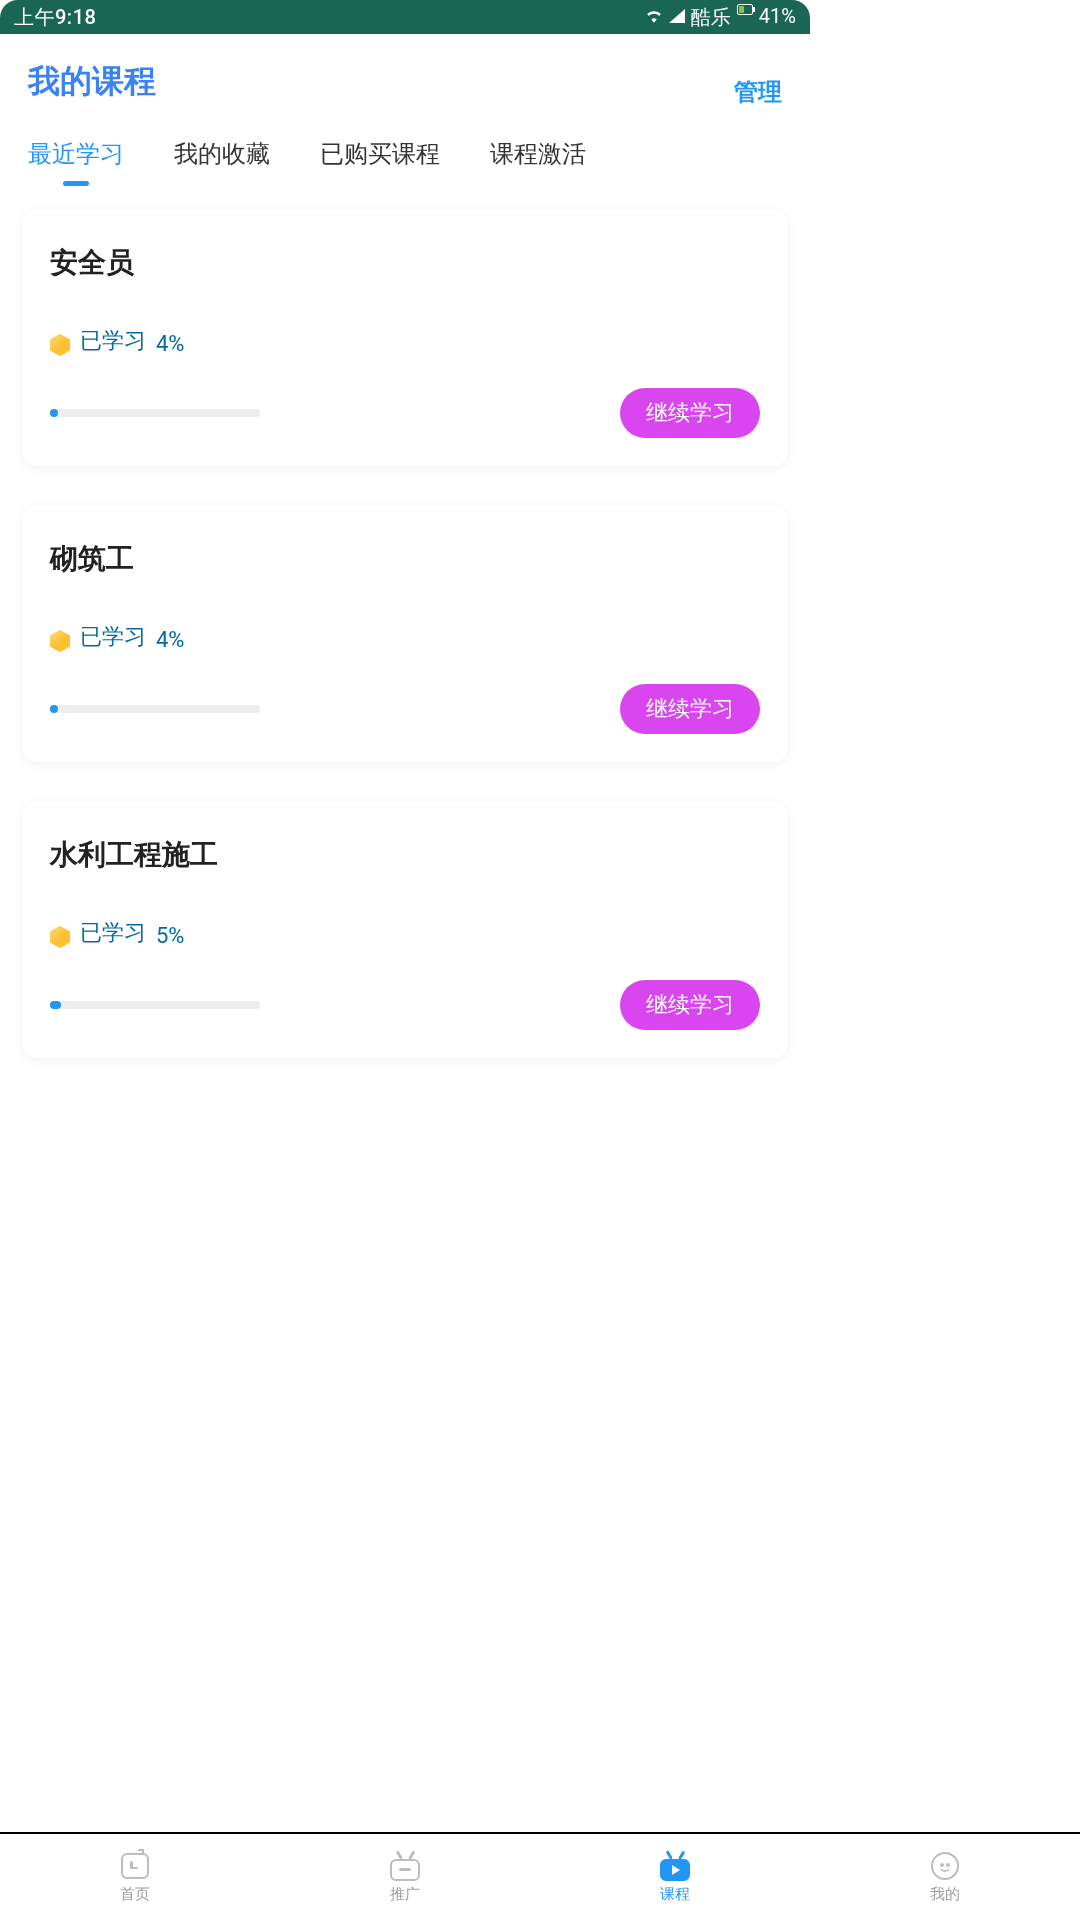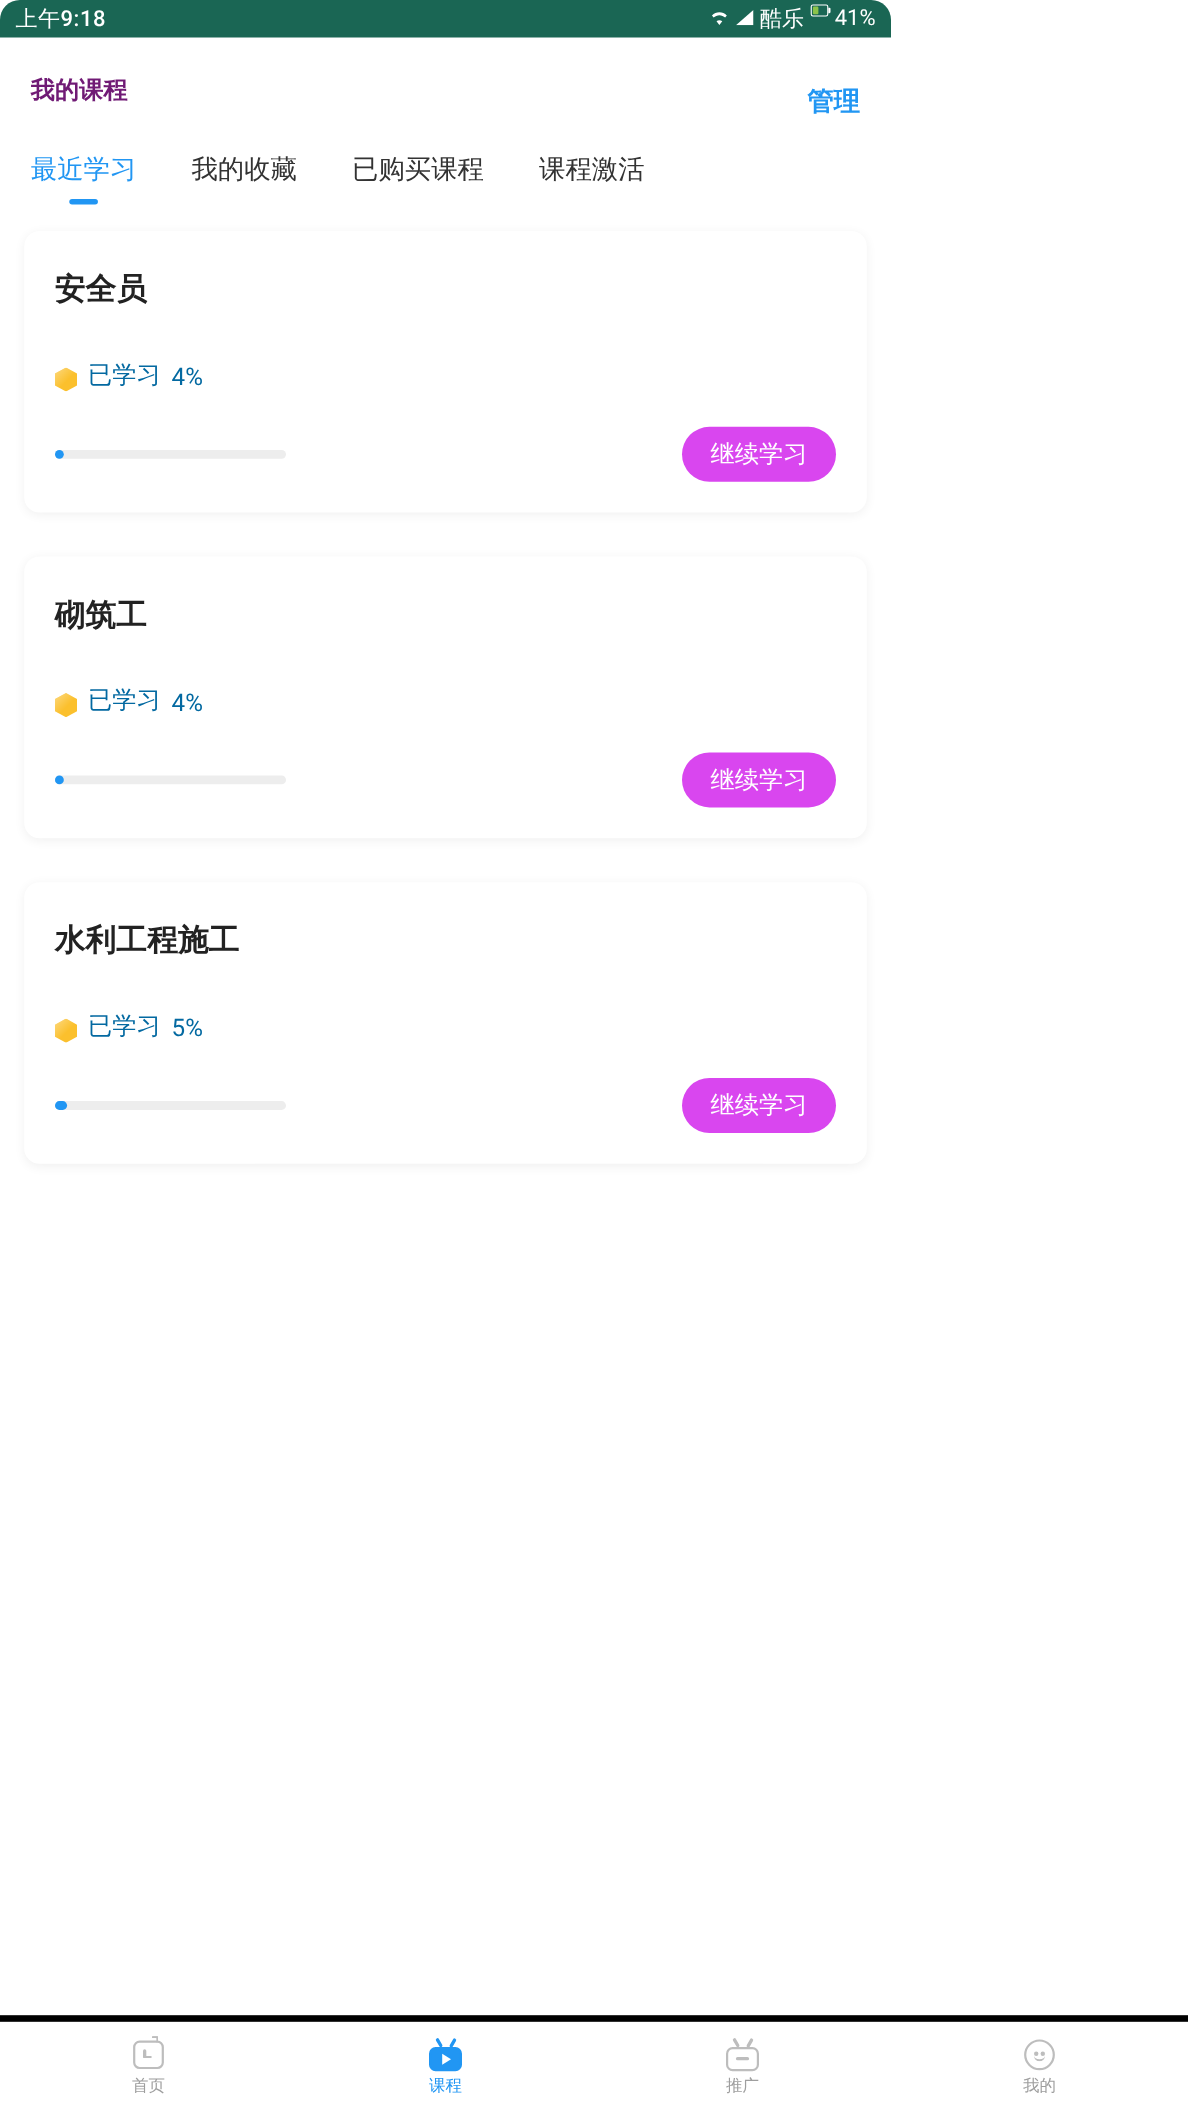--- a/index.html
+++ b/index.html
@@ -7,40 +7,40 @@
 
 .status-bar { height: 34px; background: #1a6654; color: #fff; display: flex; align-items: center; justify-content: space-between; padding: 0 14px; font-size: 20px; border-radius: 18px 18px 0 0; }
 .status-left { font-weight: 500; letter-spacing: .5px; }
 .status-right { display: flex; align-items: flex-start; gap: 6px; }
 .wifi-icon, .signal-icon { display: inline-block; }
 .battery-box { width: 16px; height: 11px; border: 1.3px solid #fff; border-radius: 2px; position: relative; display: inline-block; }
 .battery-box::after { content:""; position:absolute; right:-3px; top:2px; width:2px; height:5px; background:#fff; border-radius:0 1px 1px 0; }
 .battery-fill { position:absolute; left:1px; top:1px; bottom:1px; width:40%; background:#8bc34a; border-radius:1px; }
 
 .header { display:flex; align-items:center; justify-content:space-between; padding: 22px 28px 12px 28px; }
-.page-title { font-size: 22px; font-weight: 700; color: #701a75; }
+.page-title { font-size: 32px; font-weight: 700; color: #3b82f6; }
 .manage-link { font-size: 24px; font-weight: 600; color: #2196f3; margin-top: 20px; }
 
 .tabs { display:flex; gap: 50px; padding: 18px 28px 10px 28px; }
 .tab { font-size: 24px; color: #333; padding-bottom: 16px; position: relative; }
 .tab.active { color: #2196f3; }
 .tab.active::after { content:""; position:absolute; bottom:0; left:50%; transform:translateX(-50%); width:26px; height:5px; background:#2196f3; border-radius:3px; }
 
 .cards { padding: 14px 22px 0 22px; height: calc(100% - 34px - 91px - 78px - 88px); overflow: hidden; }
 .card { background:#fff; border-radius: 14px; box-shadow: 0 2px 10px rgba(0,0,0,0.06); padding: 34px 28px 28px 28px; margin-bottom: 40px; }
 .card-title { font-size: 28px; font-weight:700; color:#222; margin-bottom: 30px; }
 .progress-line { display:flex; align-items:flex-end; gap:10px; font-size: 22px; color:#0369a1; margin-bottom: 32px; margin-top: 44px; }
 .hexagon { width:20px; height:22px; background: #fbc02d; clip-path: polygon(50% 0,100% 25%,100% 75%,50% 100%,0 75%,0 25%); position:relative; }
 .hexagon::after{ content:""; position:absolute; inset:0; background:linear-gradient(135deg,rgba(255,255,255,.4) 0%,rgba(0,0,0,0) 55%); clip-path: inherit;}
 .card-foot { display:flex; align-items:center; justify-content:space-between; gap:20px; }
 .bar { flex:0 0 210px; height:8px; background:#ededed; border-radius:5px; position:relative; }
 .bar-fill { position:absolute; left:0; top:0; bottom:0; width:4%; min-width:8px; background:#2196f3; border-radius:5px; }
 .continue-btn { background:#d946ef; color:#fff; border:none; border-radius: 999px; padding: 10px 26px; font-size: 22px; font-weight:500; }
 
-.bottom-nav { position:absolute; left:0; right:0; bottom:0; height:88px; background:#fff; border-top:6px solid #000000; display:flex; }
+.bottom-nav { position:absolute; left:0; right:0; bottom:0; height:88px; background:#fff; border-top:2px solid #000000; display:flex; }
 .nav-item { flex:1; display:flex; flex-direction:column; align-items:center; justify-content:center; gap:4px; color:#9e9e9e; font-size:15px; }
 .nav-item.active { color:#2196f3; }
 .nav-icon { width:34px; height:30px; display:flex; align-items:center; justify-content:center; }
 .nav-item.active .tv-body { background:#2196f3; border-color:#2196f3; }
 .nav-item.active .tv-play { border-left-color:#fff; }
 
 
 .clock-sq { width:28px; height:26px; border:2.5px solid #bdbdbd; border-radius:6px; position:relative; }
 .clock-sq::before{content:"";position:absolute;left:7px;top:6px;width:2.5px;height:8px;background:#bdbdbd;border-radius:2px;}
 .clock-sq::after{content:"";position:absolute;left:7px;top:12px;width:8px;height:2.5px;background:#bdbdbd;border-radius:2px;}
@@ -155,43 +155,43 @@
 
 <div class="bottom-nav">
   <div class="nav-item">
     <div class="nav-icon">
         <div class="clock-sq">
           <span class="clock-ear"></span>
         </div>
       </div>
     <span>首页</span>
   </div>
+  <div class="nav-item">
+    <div class="nav-icon">
+        <div class="tv-wrap">
+          <div class="tv-ant"></div>
+          <div class="tv-body">
+            <div class="tv-line"></div>
+          </div>
+        </div>
+      </div>
+    <span>推广</span>
+  </div>
   <div class="nav-item active">
     <div class="nav-icon">
         <div class="tv-wrap">
           <div class="tv-ant"></div>
           <div class="tv-body">
             <div class="tv-play"></div>
           </div>
         </div>
       </div>
     <span>课程</span>
   </div>
   <div class="nav-item">
     <div class="nav-icon">
-        <div class="tv-wrap">
-          <div class="tv-ant"></div>
-          <div class="tv-body">
-            <div class="tv-line"></div>
-          </div>
-        </div>
-      </div>
-    <span>推广</span>
-  </div>
-  <div class="nav-item">
-    <div class="nav-icon">
         <div class="face">
           <div class="smile"></div>
         </div>
       </div>
     <span>我的</span>
   </div>
 </div>
 
 </body></html>

